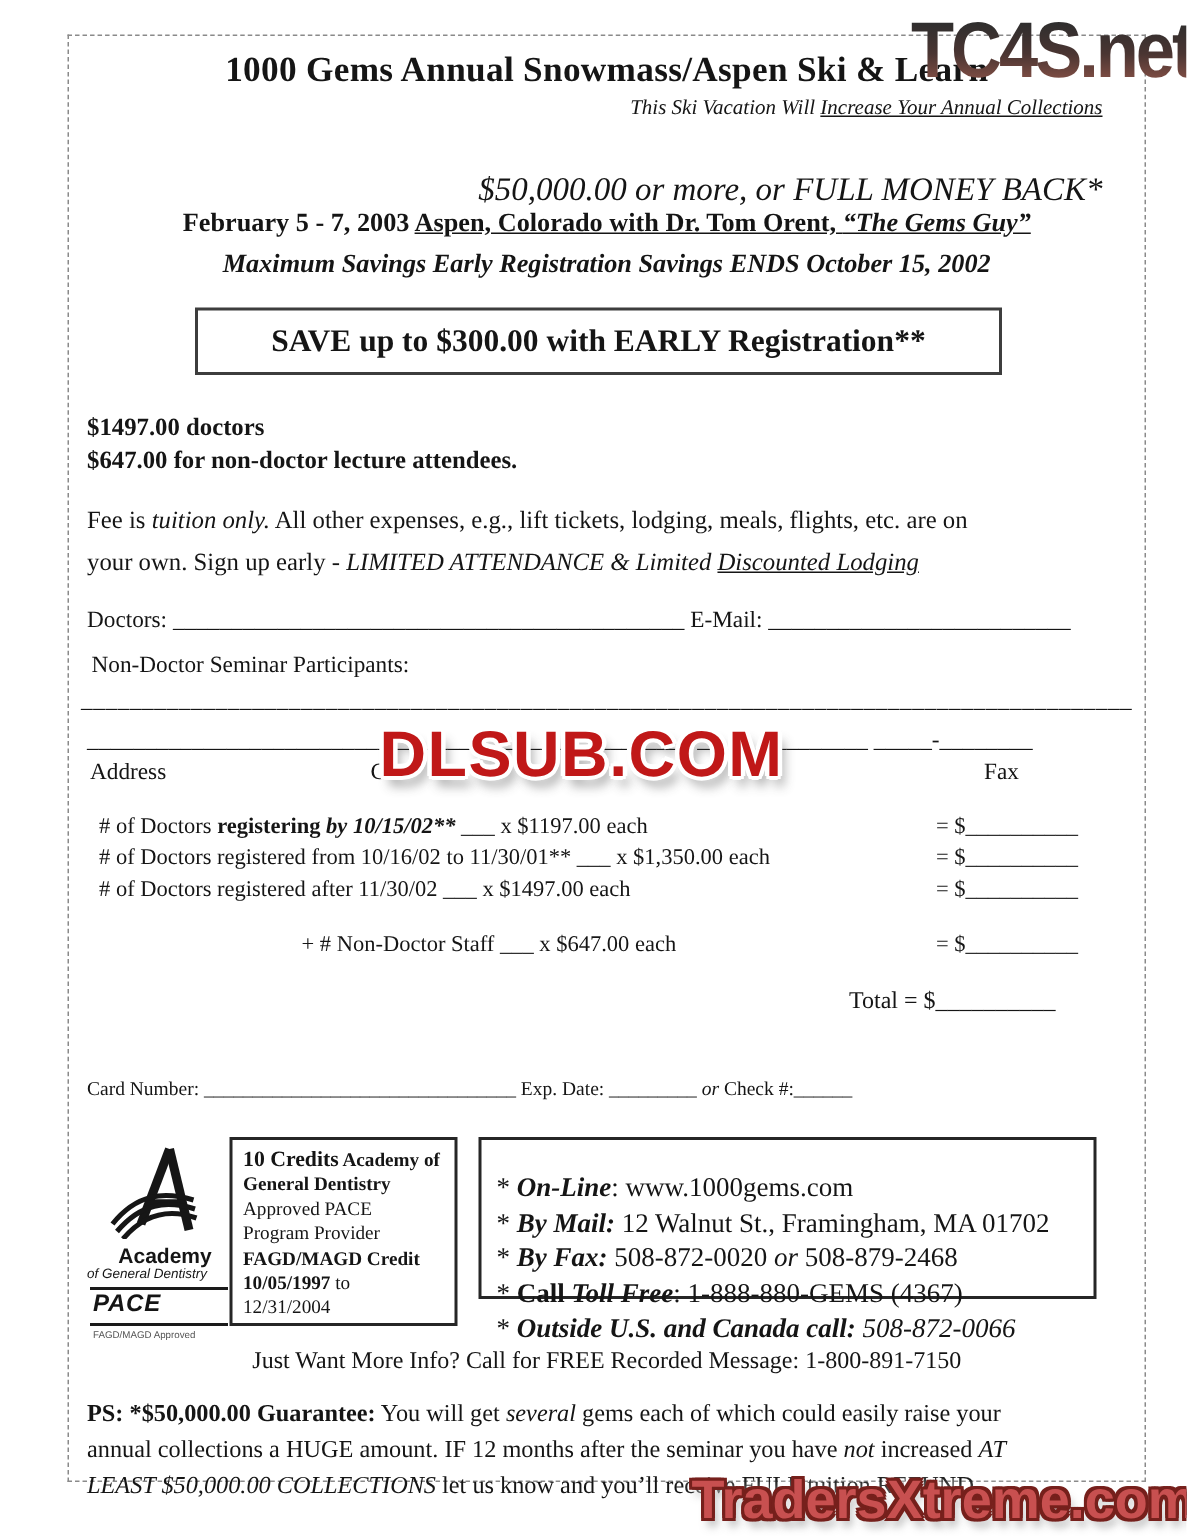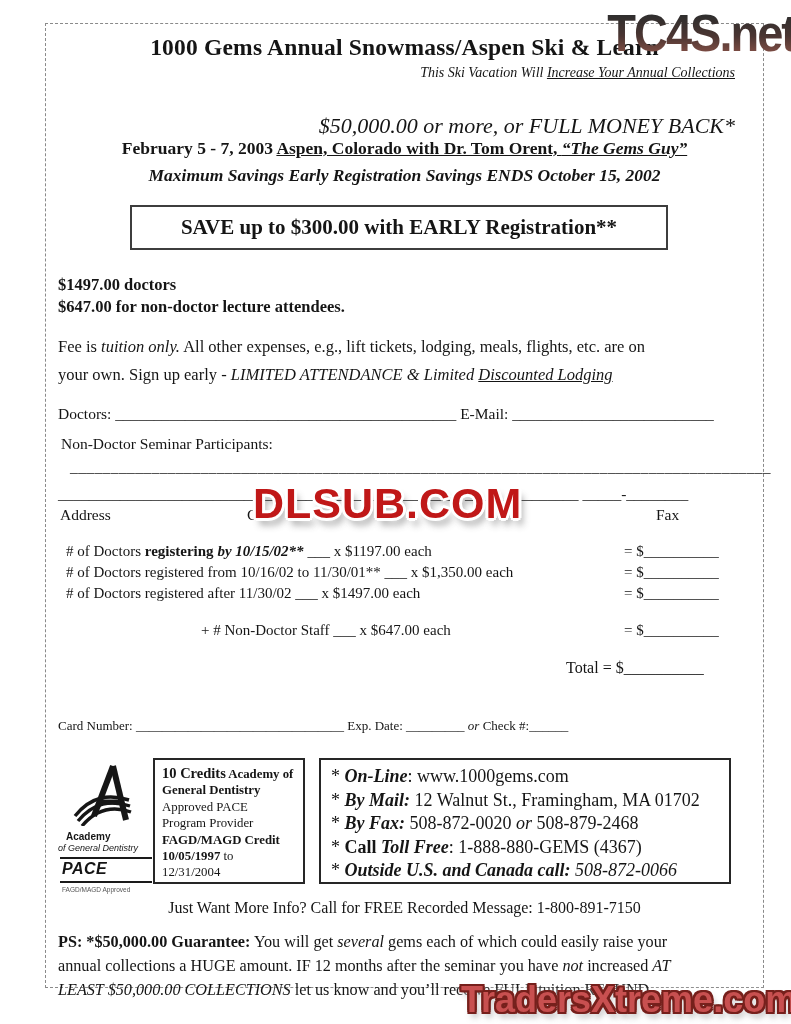--- a/index.html
+++ b/index.html
@@ -34,56 +34,56 @@
   .prices { left:12px; top:250px; font-size:16.5px; font-weight:bold; line-height:22px; }
   .prices div { white-space:nowrap; }
 
   .fee { left:12px; top:309px; font-size:16.5px; line-height:28px; }
   .fee div { white-space:nowrap; }
   .it { font-style:italic; }
   .b { font-weight:bold; }
 
   .row-doctors { left:12px; top:381px; font-size:15.5px; }
   .row-participants { left:15px; top:411px; font-size:15.5px; }
-  .wline1 { left:24px; top:434px; font-size:15.5px; letter-spacing:.4px; }
+  .wline1 { left:8px; top:434px; font-size:15.5px; letter-spacing:.4px; }
   .wline2 { left:12px; top:461px; font-size:15.5px; }
   .labels-row { left:0; top:482px; width:100%; height:20px; font-size:15.5px; }
   .labels-row span { position:absolute; }
   .lbl-address { left:14px; }
   .lbl-covered { left:201px; }
   .lbl-fax { left:610px; }
 
   .reg { left:20px; top:519px; width:692px; font-size:15px; }
   .reg .rrow { position:relative; height:21px; white-space:nowrap; }
   .reg .rrow.staff { margin-top:16px; padding-left:135px; }
   .reg .eq { position:absolute; left:558px; top:0; }
 
   .total-row { left:520px; top:635px; font-size:16px; }
   .circle-row { left:12px; top:656px; font-size:15.5px; }
   .card-row { left:12px; top:694px; font-size:13px; }
 
   .agd-logo { left:12px; top:740px; width:96px; text-align:center;
     font-family:"Liberation Sans","DejaVu Sans",sans-serif; }
-  .agd-logo .nm { font-size:10px; font-weight:bold; text-align:left; padding-left:8px; line-height:13px; }
+  .agd-logo .nm { font-size:14px; font-weight:bold; text-align:center; padding-left:8px; line-height:13px; }
   .agd-logo .sub { font-size:9px; font-style:italic; text-align:left; padding-right:2px; line-height:11px; }
   .agd-logo .rule { height:2px; background:#1a1a1a; margin:3px 2px 0 2px; }
   .agd-logo .pace { font-size:16px; font-weight:bold; font-style:italic; text-align:left; padding-left:4px; line-height:19px; letter-spacing:.5px; }
   .agd-logo .tiny { font-size:6.5px; color:#555; text-align:left; padding-left:4px; margin-top:3px; }
 
   .credits-box {
     left:107px; top:734px; width:152px; height:126px;
     border:2px solid #262626; padding:5px 7px;
     font-size:12.8px; line-height:16.4px; white-space:normal;
   }
   .credits-box .big { font-size:14.5px; font-weight:bold; }
   .credits-box .b1 { font-weight:bold; }
 
   .contact-box {
-    left:273px; top:734px; width:412px; height:126px;
-    border:2px solid #262626; padding:5px 10px;
+    left:273px; top:734px; width:412px; height:108px;
+    border:2px solid #262626; padding:20px 10px;
     font-size:18px; line-height:23.5px;
   }
   .contact-box div { white-space:nowrap; }
   .contact-box .bi { font-weight:bold; font-style:italic; }
 
   .info-line { top:875px; font-size:16px; }
   .ps { left:12px; top:906px; width:702px; font-size:16.2px; line-height:24px; }
   .ps div { white-space:nowrap; }
 
   

